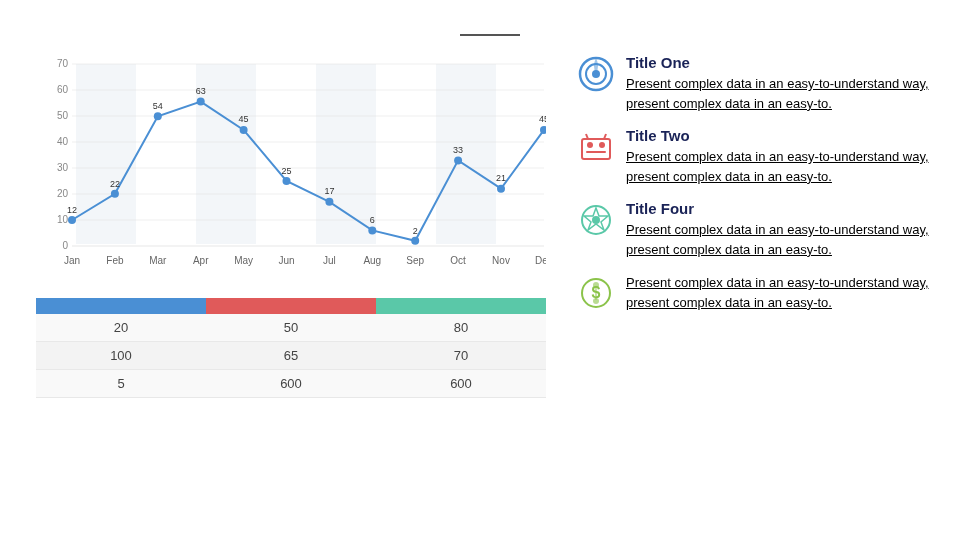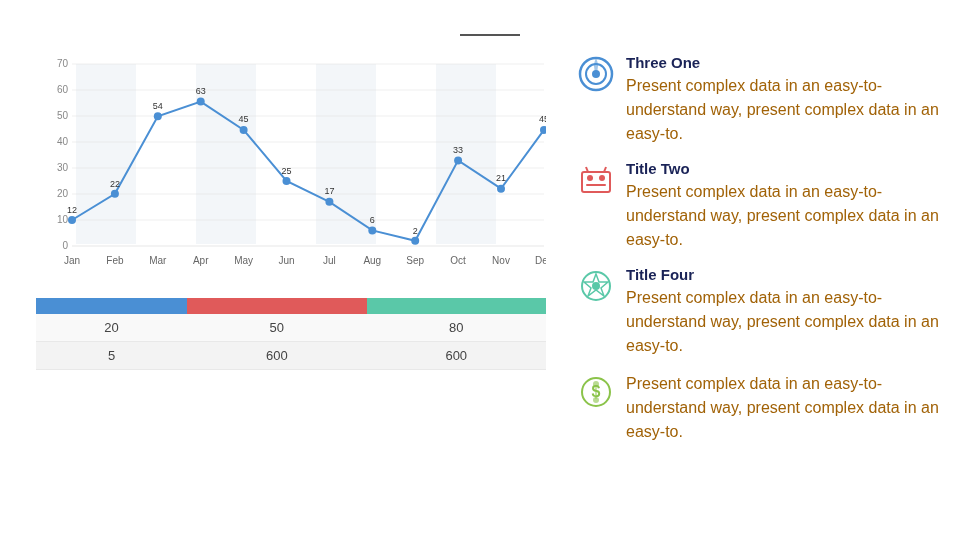--- a/index.html
+++ b/index.html
@@ -137,23 +137,24 @@
     }
 
     .info-text h3 {
       font-size: 15px;
       font-weight: 800;
       color: #1a2357;
       margin-bottom: 3px;
     }
 
     .info-text p {
-      font-size: 16px;
-      color: #a16207;
+      font-size: 13px;
+      color: #000000;
       line-height: 1.5;
+      text-decoration: underline;
     }
   </style>
 </head>
 <body>
 
 <div class="page">
 
   <div class="header">
     <h1></h1>
     <p></p>
@@ -265,39 +266,44 @@
               <th></th>
             </tr>
           </thead>
           <tbody id="table-body">
           <tr>
                 <td>20</td>
                 <td>50</td>
                 <td>80</td>
               </tr>
               <tr>
+                <td>100</td>
+                <td>65</td>
+                <td>70</td>
+              </tr>
+              <tr>
                 <td>5</td>
                 <td>600</td>
                 <td>600</td>
               </tr>
             </tbody>
         </table>
       </div>
     </div>
 
     <div class="right-side" id="info-items-container">
     <div class="info-item">
           <div class="info-icon"><svg viewBox="0 0 36 36" width="36" height="36" xmlns="http://www.w3.org/2000/svg">
       <circle cx="18" cy="18" r="16" fill="none" stroke="#4a8fd4" stroke-width="2.5"></circle>
       <circle cx="18" cy="18" r="10" fill="none" stroke="#4a8fd4" stroke-width="2"></circle>
       <circle cx="18" cy="18" r="4" fill="#4a8fd4"></circle>
       <path d="M18 2 Q22 10 18 18 Q14 10 18 2" fill="#4a8fd4" opacity="0.5"></path>
     </svg></div>
           <div class="info-text">
-            <h3>Three One</h3>
+            <h3>Title One</h3>
             <p>Present complex data in an easy-to-understand way, present complex data in an easy-to.</p>
           </div>
         </div>
         <div class="info-item">
           <div class="info-icon"><svg viewBox="0 0 36 36" width="36" height="36" xmlns="http://www.w3.org/2000/svg">
       <rect x="4" y="10" width="28" height="20" rx="2" fill="none" stroke="#e05a5a" stroke-width="2"></rect>
       <circle cx="12" cy="16" r="3" fill="#e05a5a"></circle>
       <circle cx="24" cy="16" r="3" fill="#e05a5a"></circle>
       <rect x="8" y="22" width="20" height="2" rx="1" fill="#e05a5a"></rect>
       <line x1="10" y1="10" x2="8" y2="5" stroke="#e05a5a" stroke-width="2"></line>

